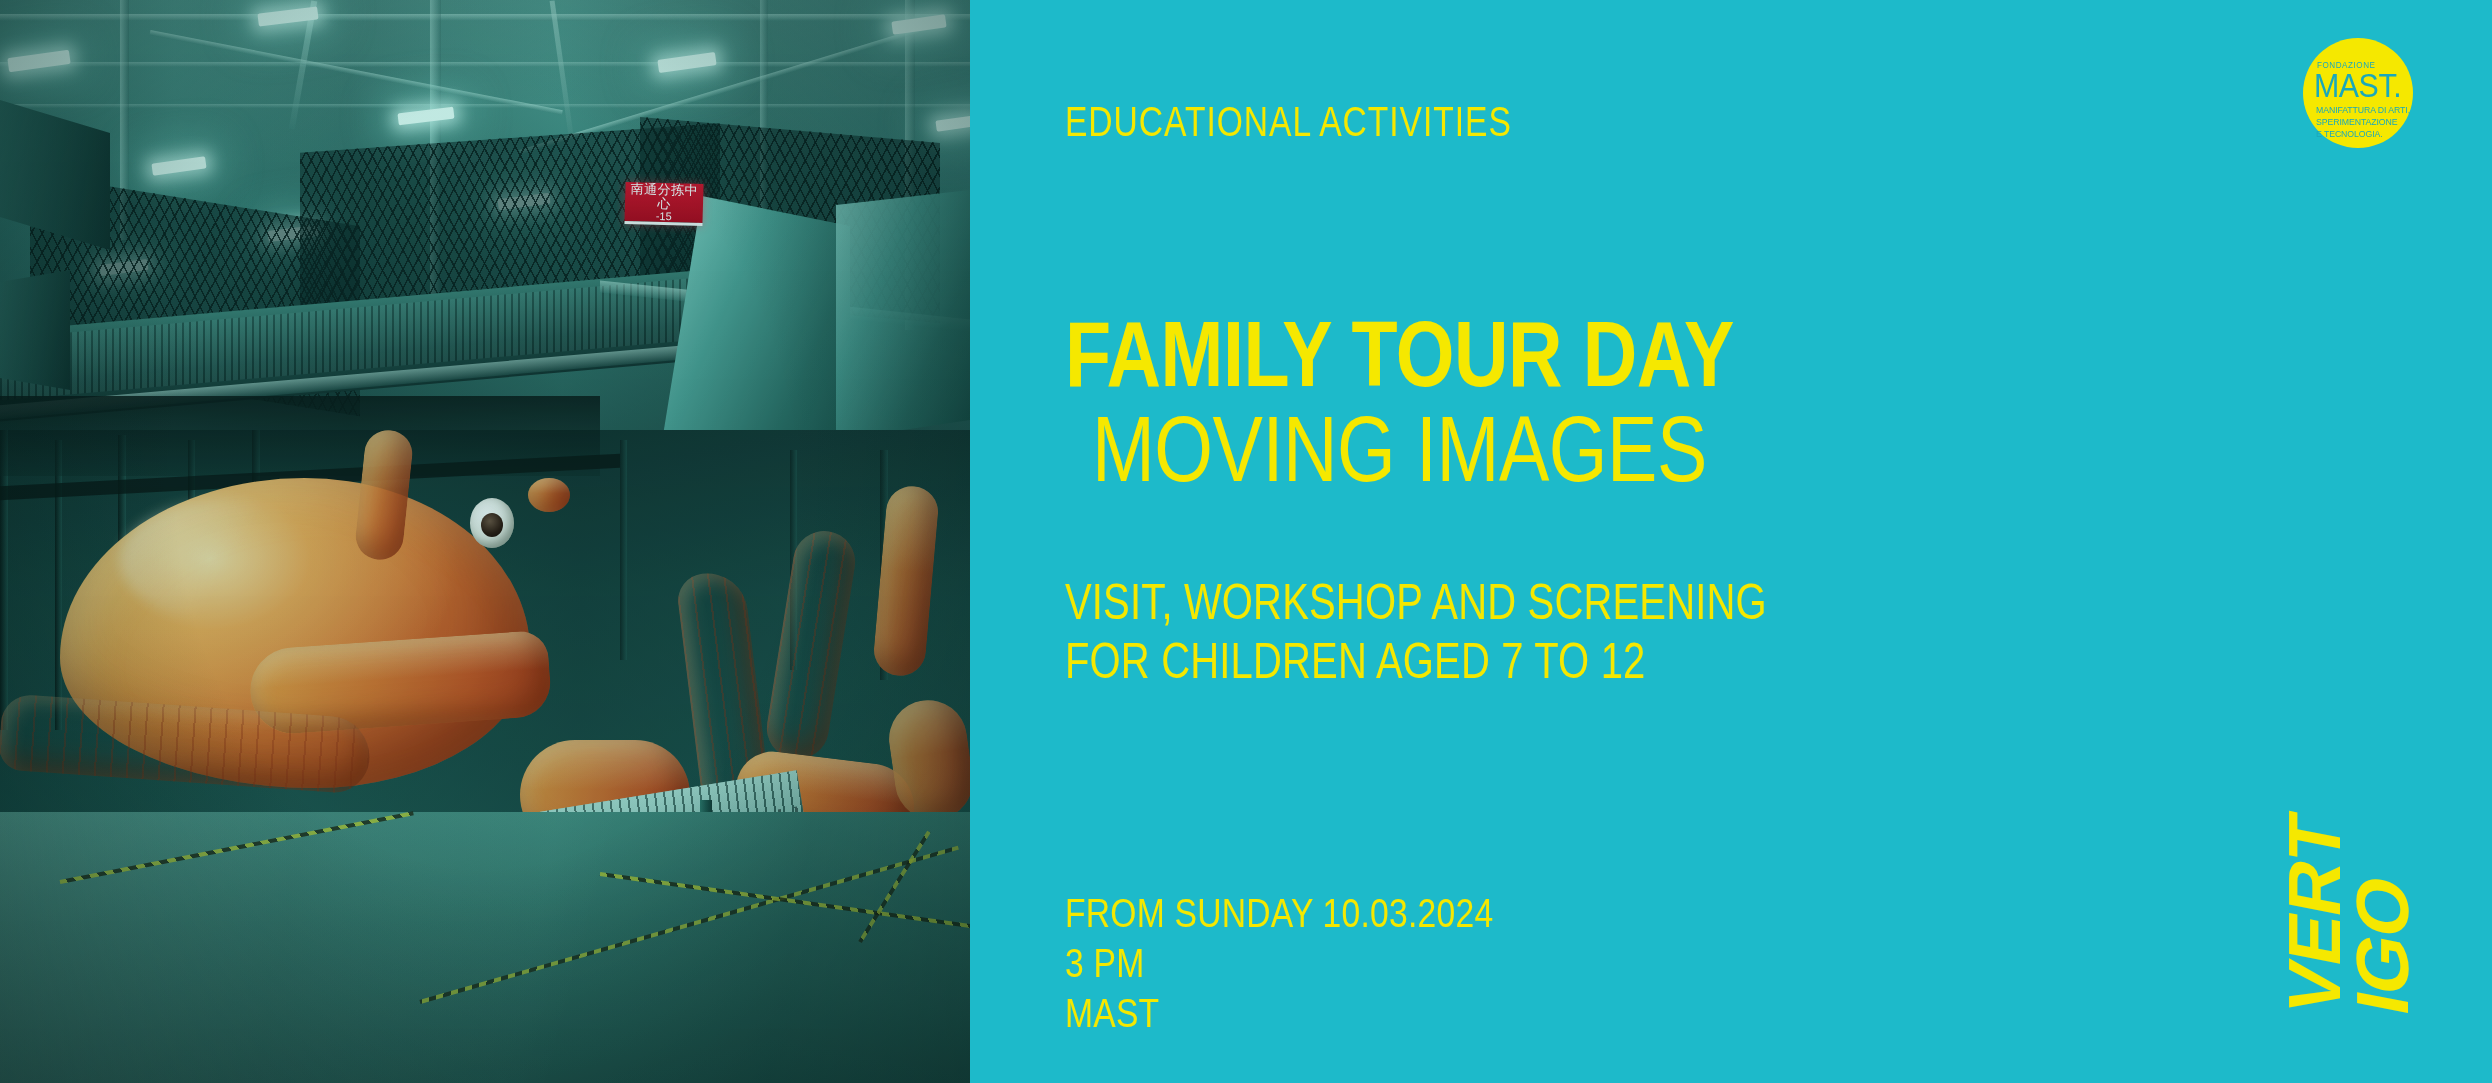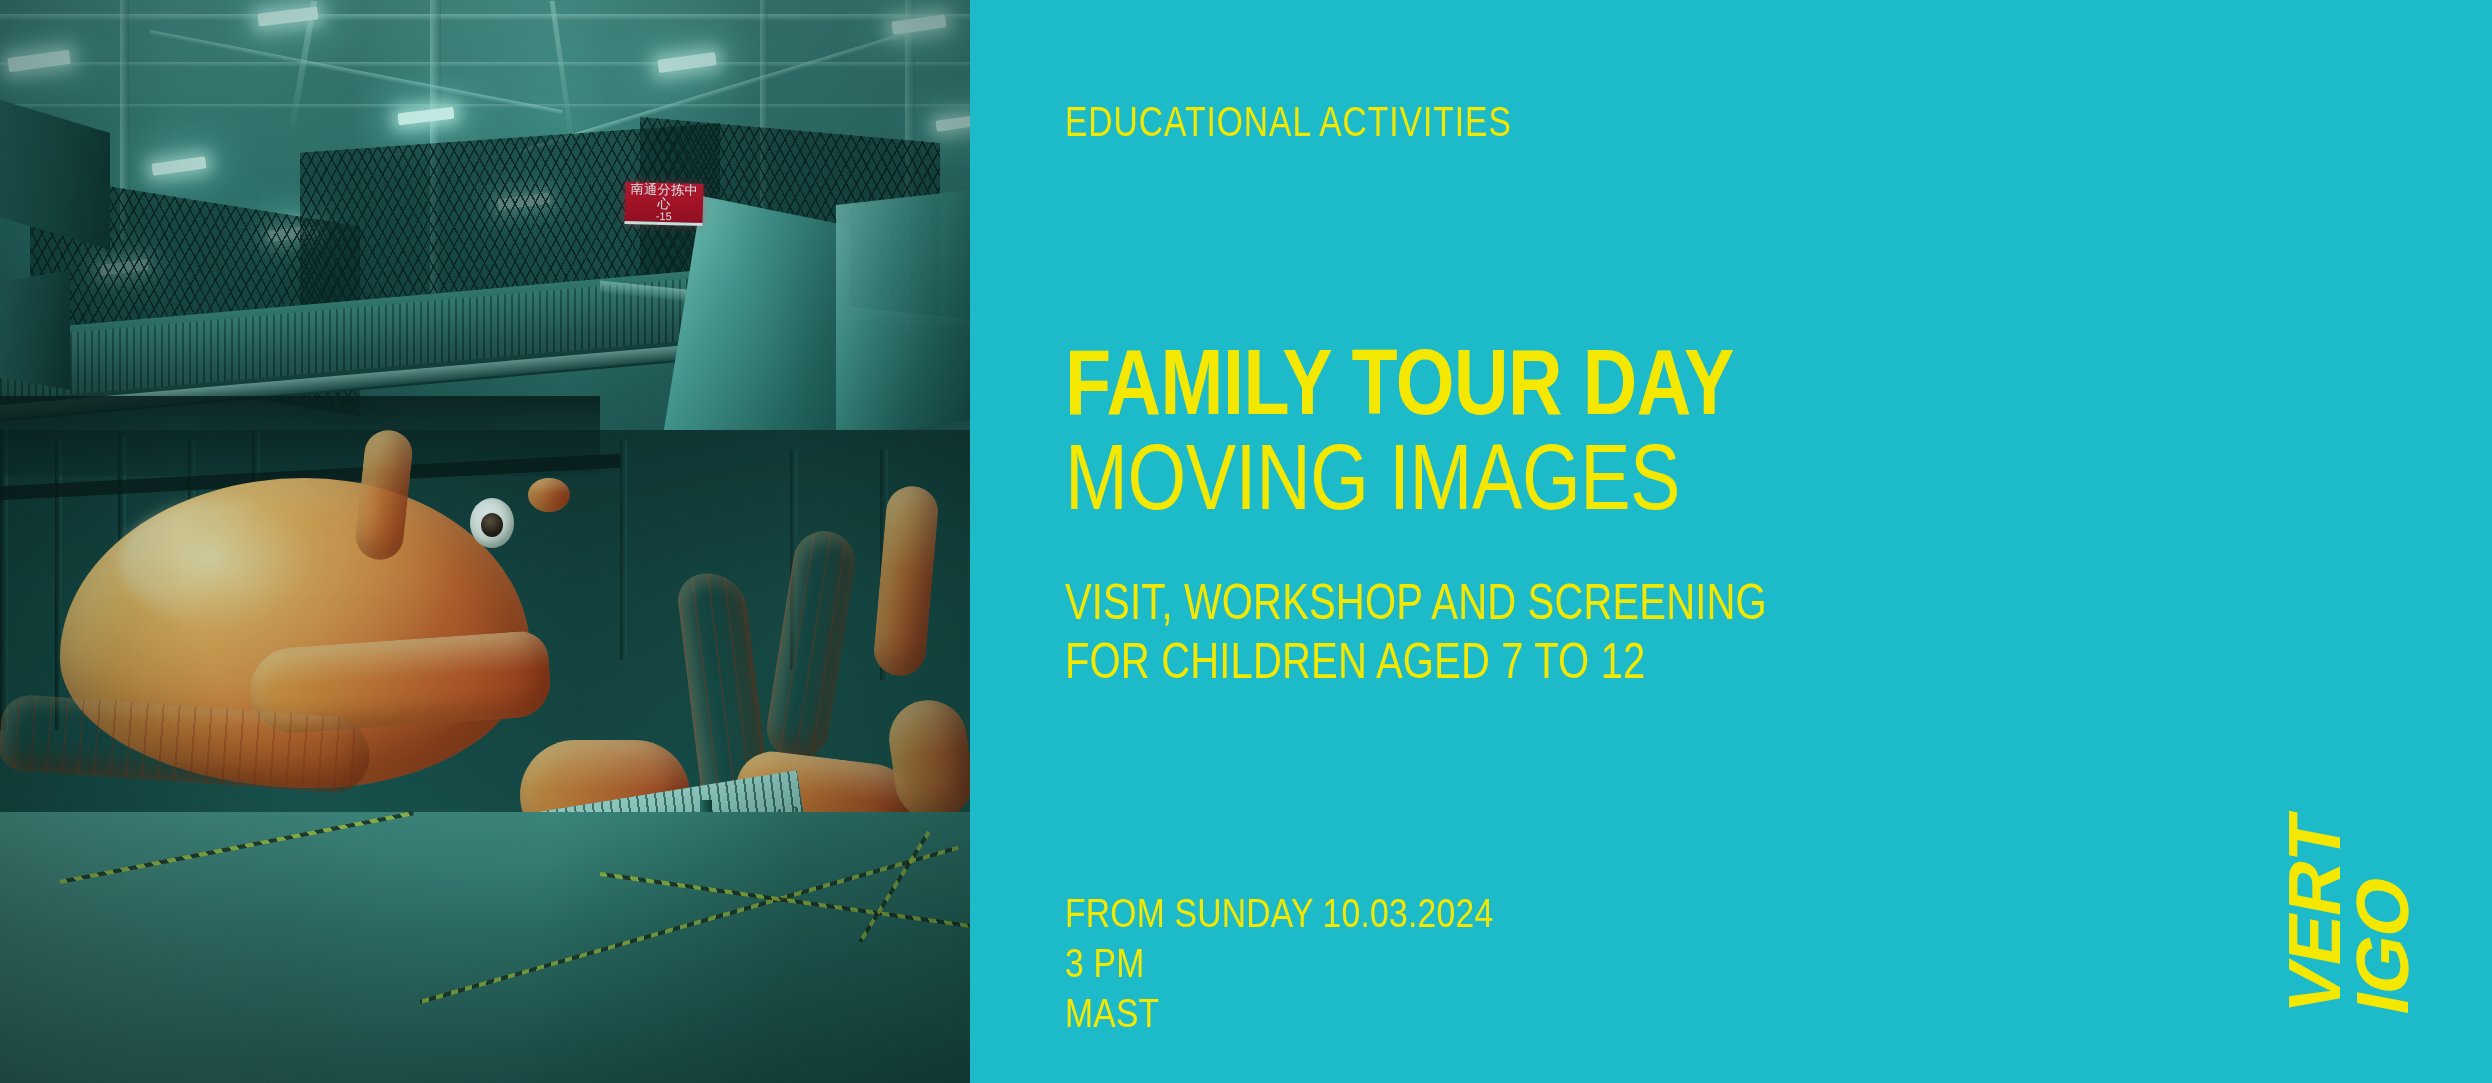--- a/index.html
+++ b/index.html
@@ -184,21 +184,21 @@
   .ytext { color:#f5e800; }
 
   #kicker {
     position:absolute; left:95px; top:98px;
     font-size:42px; font-weight:400;
     letter-spacing:1.2px;
     transform:scaleX(.80); transform-origin:left center;
     white-space:nowrap;
   }
 
-  #title-block { position:absolute; left:95px; top:340px; }
+  #title-block { position:absolute; left:95px; top:312px;text-align:center; }
   #title-main {
     font-size:92px; font-weight:700;
     letter-spacing:-0.5px; line-height:.92;
     transform:scaleX(.82); transform-origin:left center;
     white-space:nowrap;
   }
   #title-sub {
     font-size:92px; font-weight:300;
     letter-spacing:-0.5px; line-height:1.0;
     transform:scaleX(.82); transform-origin:left center;
@@ -392,20 +392,29 @@
       <div>VISIT, WORKSHOP AND SCREENING</div>
       <div>FOR CHILDREN AGED 7 TO 12</div>
     </div>
 
     <div id="details" class="ytext">
       <div>FROM SUNDAY 10.03.2024</div>
       <div>3 PM</div>
       <div>MAST</div>
     </div>
 
+    <div id="mast-logo">
+      <div class="l1">FONDAZIONE</div>
+      <div class="l2">MAST.</div>
+      <div class="l3">
+        <div>MANIFATTURA DI ARTI,</div>
+        <div>SPERIMENTAZIONE</div>
+        <div>E TECNOLOGIA.</div>
+      </div>
+    </div>
 
     <div id="vertigo">
       <div id="vg-vert" class="vg-col">VERT</div>
       <div id="vg-igo" class="vg-col">IGO</div>
     </div>
 
   </div>
 </div>
 
 </body></html>

